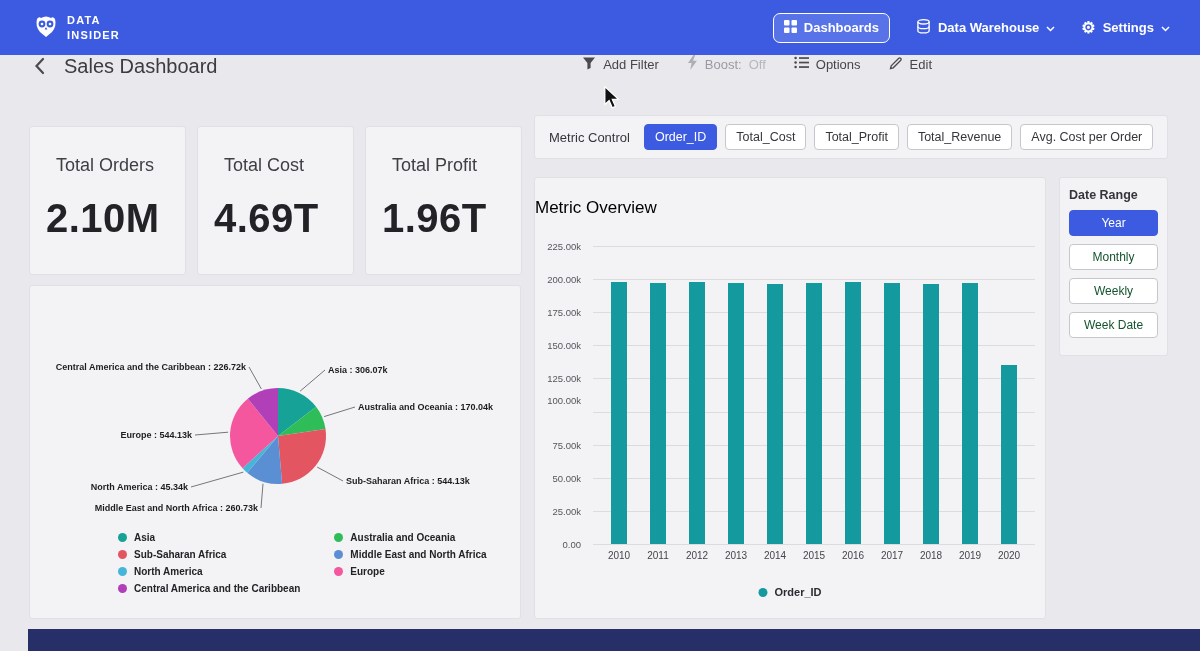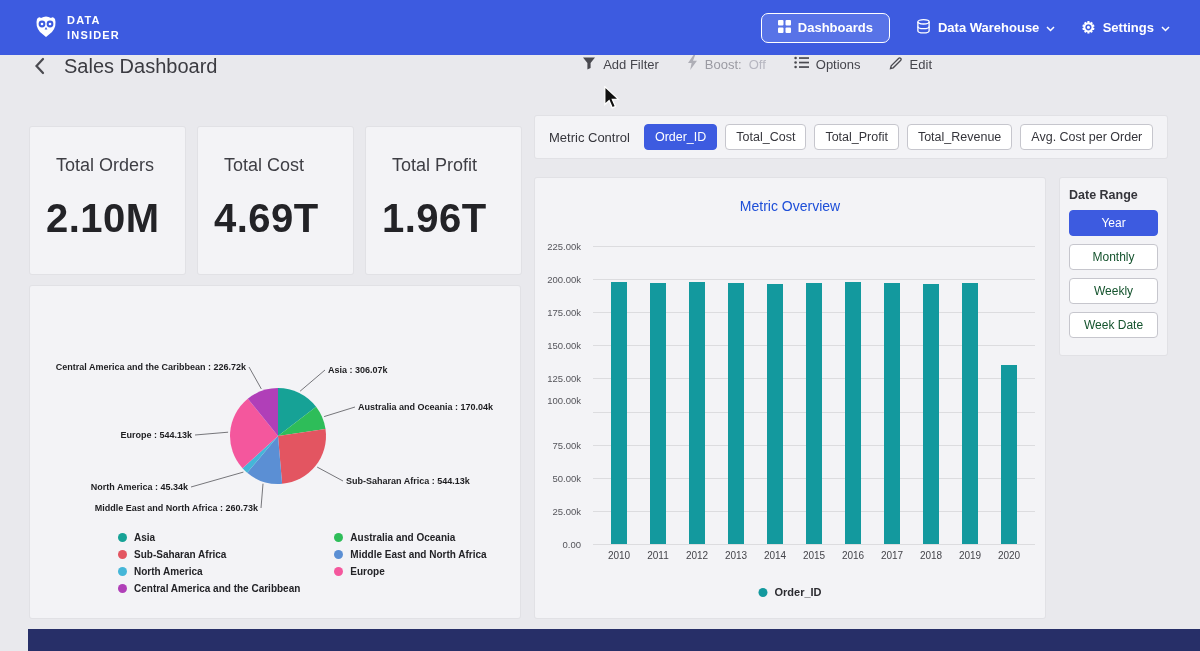--- a/index.html
+++ b/index.html
@@ -6,36 +6,36 @@
   body { font-family: "Liberation Sans", sans-serif; background:#d9d9de; }
   .page { position:relative; width:1200px; height:651px; background:#e9e9ed; overflow:hidden; margin:0 auto; }
 
   
   .navbar { position:absolute; top:0; left:0; width:1200px; height:55px; background:#3d5be0;
             display:flex; align-items:center; justify-content:space-between; padding:0 30px; }
   .brand { display:flex; align-items:center; gap:5px; }
   .brand-text { color:#fff; font-size:11px; font-weight:bold; letter-spacing:1.2px; line-height:1.35; }
   .nav-right { display:flex; align-items:center; gap:26px; }
   .nav-item { display:flex; align-items:center; gap:7px; color:#fff; font-size:13px; font-weight:600; cursor:pointer; }
-  .nav-pill { background:#5873e7; border:1.5px solid #ffffff; border-radius:7px; padding:6px 16px; }
+  .nav-pill { background:#5873e7; border:1.5px solid #ffffff; border-radius:7px; padding:6px 10px; }
   .gear-glyph { font-size:16px; line-height:1; }
 
   
   .header-row { position:absolute; top:55px; left:0; width:964px; height:58px;
                 display:flex; align-items:flex-start; padding:0 32px 0 28px; }
   .back-btn { width:22px; height:22px; display:flex; align-items:center; justify-content:center; cursor:pointer; }
   .page-title { font-size:20px; color:#3b3b41; font-weight:500; margin-left:14px; }
   .header-actions { margin-left:auto; display:flex; align-items:center; gap:28px; }
   .h-action { display:flex; align-items:center; gap:7px; font-size:13px; color:#45454c; cursor:pointer; }
   .h-action.disabled { color:#9a9aa2; }
   .boost-off { color:#b6b6c0; }
 
   
   .card { position:absolute; background:#f3f3f6; border-radius:2px; box-shadow:0 0 0 1px rgba(0,0,0,0.03); }
-  .card-title { text-align:center; font-size:14px; color:#1d4ed8; font-weight:500; position:relative; z-index:2; }
+  .card-title { font-size:17px; color:#000000; font-weight:500; position:relative; z-index:2; }
 
   
   .kpi-card { width:155px; height:147px; top:127px; padding:28px 0 0 16px; }
   .kpi-label { font-size:18px; color:#3e3e44; font-weight:500; margin-left:10px; }
   .kpi-value { font-size:40px; color:#232327; font-weight:700; margin-top:20px; letter-spacing:0.5px; }
 
   
   .metric-bar { left:535px; top:116px; width:632px; height:42px; display:flex; align-items:center; gap:8px; padding-left:14px; }
   .metric-label { font-size:13px; color:#35353b; margin-right:6px; }
   .chip { font-size:12.5px; color:#35353b; background:#ffffff; border:1px solid #c6c6cd; border-radius:4px;

